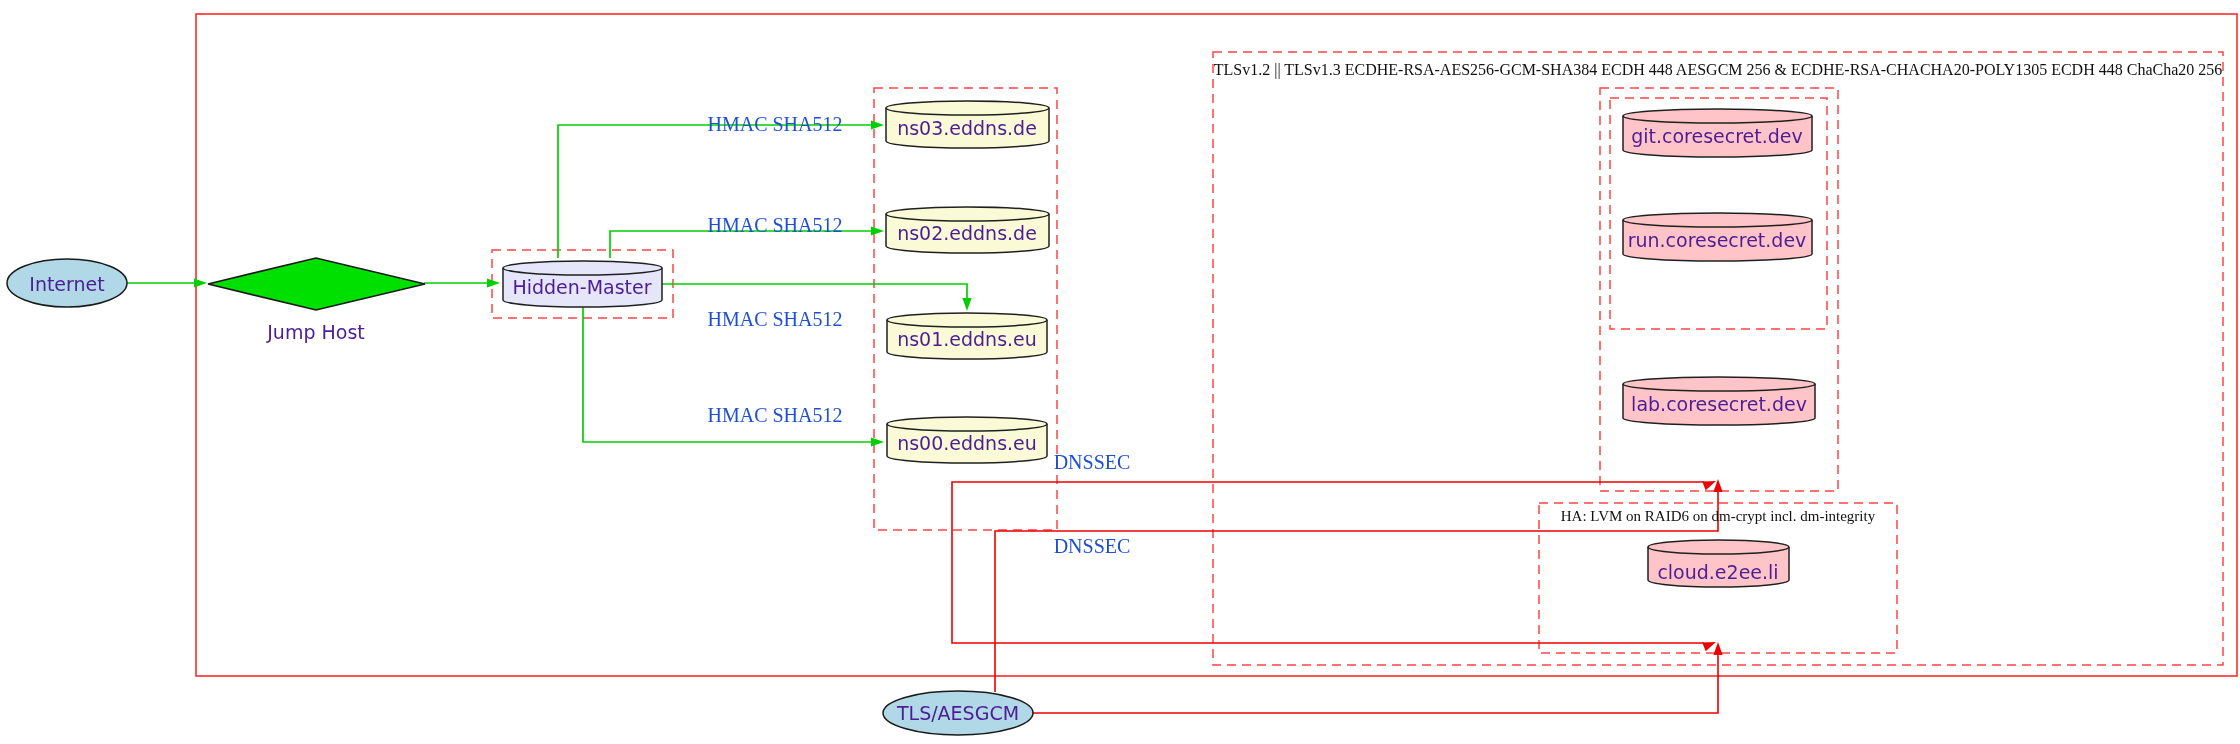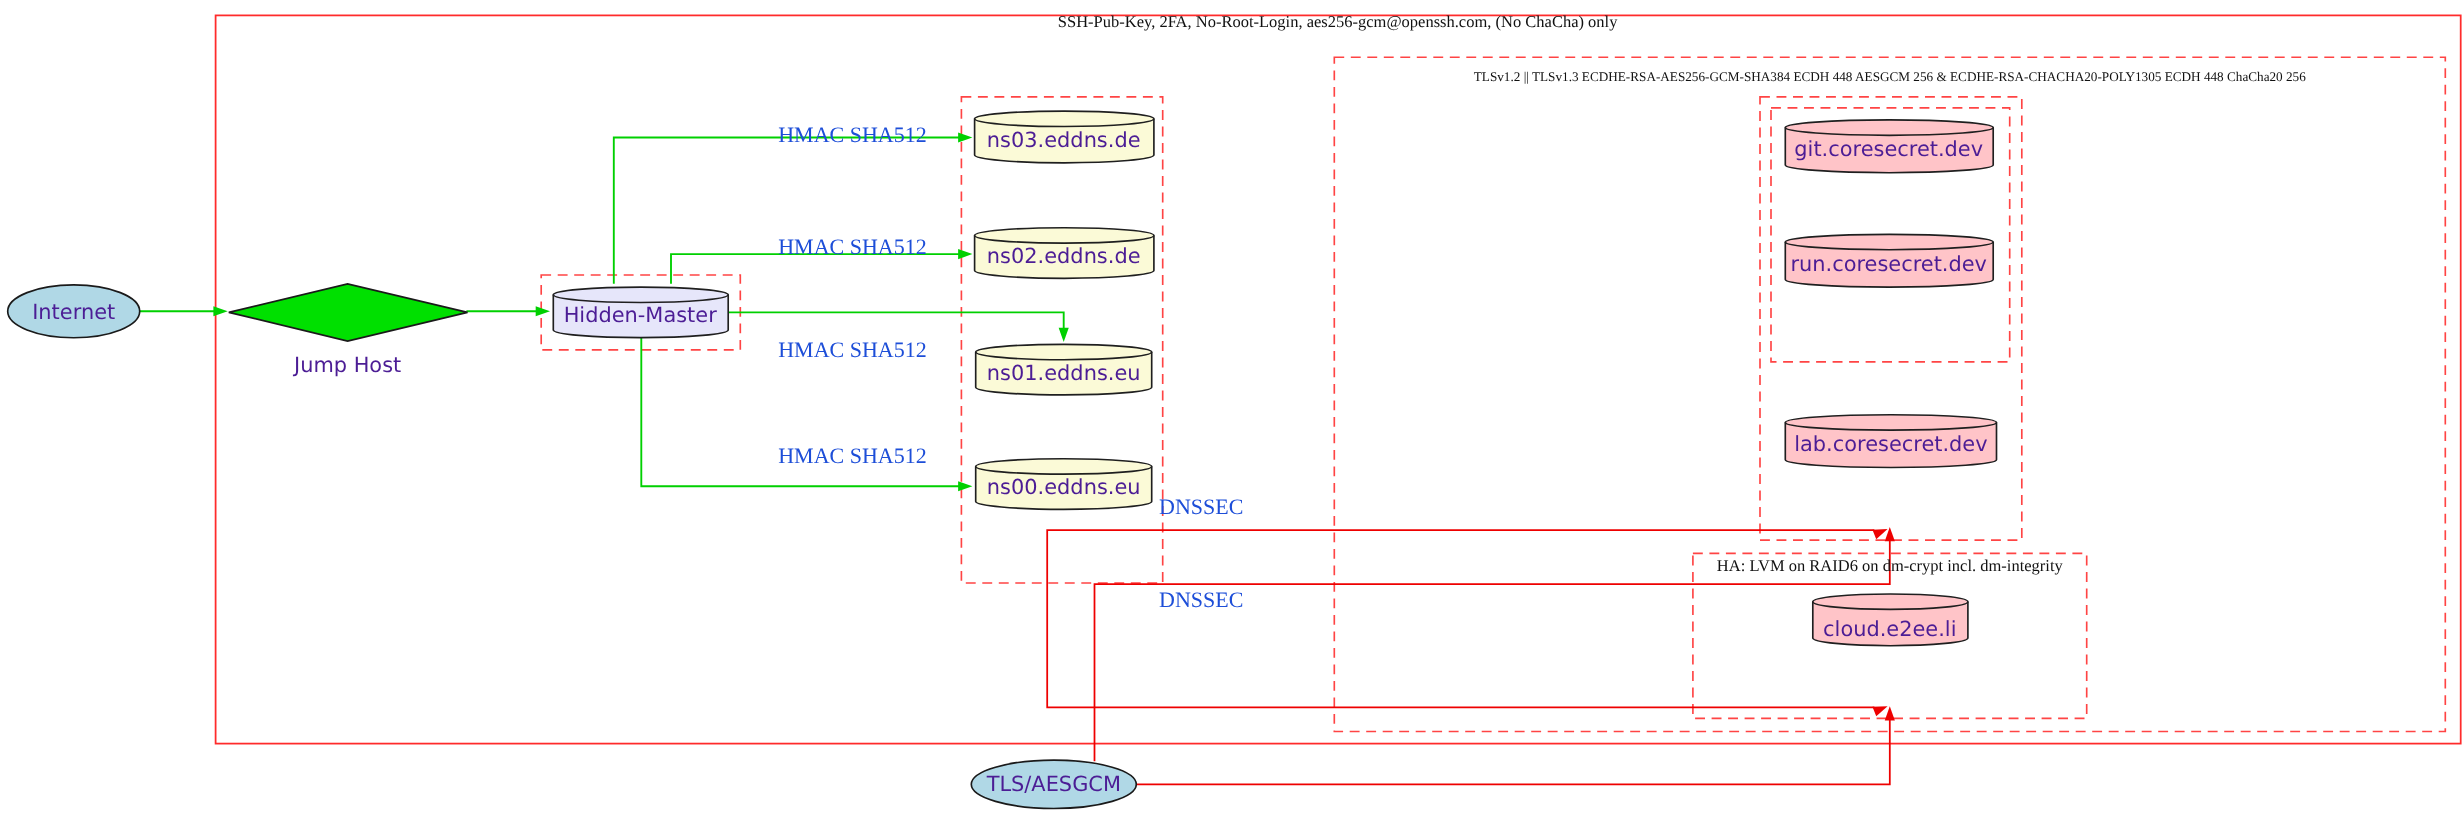--- a/index.html
+++ b/index.html
@@ -3,21 +3,21 @@
 <meta charset="utf-8">
 <style>
   html,body{margin:0;padding:0;background:#ffffff;}
   .canvas{position:relative;width:2240px;height:744px;background:#ffffff;overflow:hidden;
           font-family:"DejaVu Sans",sans-serif;color:#000;}
   .canvas svg{position:absolute;left:0;top:0;}
   .lbl{position:absolute;transform:translate(-50%,-50%);white-space:nowrap;line-height:1;}
   .node-lbl{font:19px "DejaVu Sans",sans-serif;color:#4c1d95;}
   .edge-lbl{font:20px "Liberation Serif","DejaVu Serif",serif;color:#1d4ed8;}
   .cluster-lbl{font:15px "Liberation Serif","DejaVu Serif",serif;color:#111;}
-  .cluster-lbl.tls{font-size:12px;}
+  .cluster-lbl.tls{font-size:16px;}
 </style>
 </head>
 <body>
 
 <div class="canvas">
 
   <svg width="2240" height="744" viewBox="0 0 2240 744">
 
     <rect x="196" y="14" width="2041" height="662" fill="none" stroke-width="1.6" stroke="#ff2b2b"></rect>
 
@@ -103,21 +103,20 @@
       </g>
       <g>
         <path d="M1648 547 A70.5 7 0 0 1 1789 547 L1789 580 A70.5 7 0 0 1 1648 580 Z"></path>
         <path d="M1648 547 A70.5 7 0 0 0 1789 547" fill="none"></path>
       </g>
     </g>
 
     <ellipse cx="958" cy="713" rx="75" ry="22" stroke="#1a1a1a" stroke-width="1.5" fill="#b0d8e6"></ellipse>
   </svg>
 
-  <div class="lbl cluster-lbl" style="left:1216px;top:21px;">SSH-Pub-Key, 2FA, No-Root-Login, aes256-gcm@openssh.com, (No ChaCha) only</div>
   <div class="lbl cluster-lbl tls" style="left:1718px;top:70px;">TLSv1.2 || TLSv1.3 ECDHE-RSA-AES256-GCM-SHA384 ECDH 448 AESGCM 256 &amp; ECDHE-RSA-CHACHA20-POLY1305 ECDH 448 ChaCha20 256</div>
   <div class="lbl cluster-lbl" style="left:1718px;top:516px;">HA: LVM on RAID6 on dm-crypt incl. dm-integrity</div>
 
   <div class="lbl node-lbl" style="left:67px;top:284px;">Internet</div>
   <div class="lbl node-lbl" style="left:316px;top:284px;margin-top:48px;">Jump Host</div>
   <div class="lbl node-lbl" style="left:582px;top:287px;">Hidden-Master</div>
   <div class="lbl node-lbl" style="left:967px;top:128px;">ns03.eddns.de</div>
   <div class="lbl node-lbl" style="left:967px;top:233px;">ns02.eddns.de</div>
   <div class="lbl node-lbl" style="left:967px;top:339px;">ns01.eddns.eu</div>
   <div class="lbl node-lbl" style="left:967px;top:443px;">ns00.eddns.eu</div>

